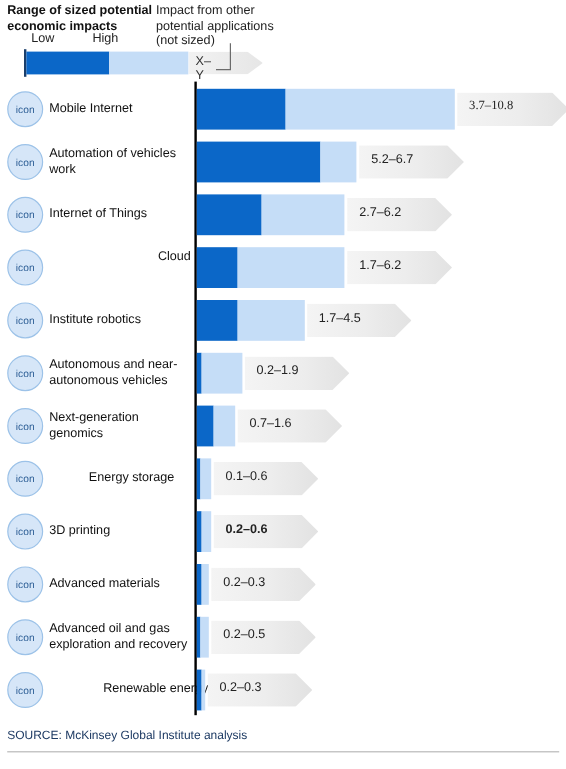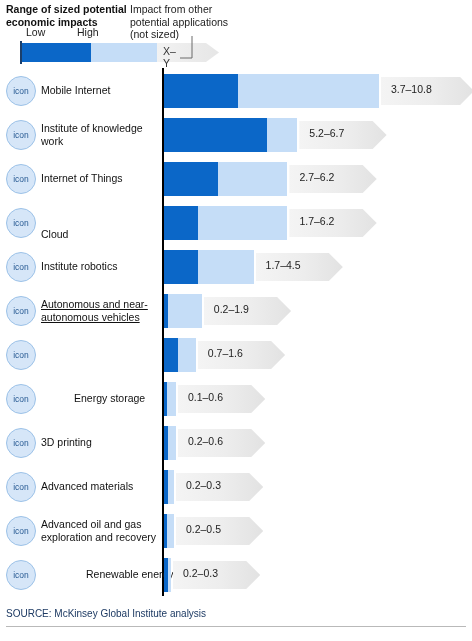--- a/index.html
+++ b/index.html
@@ -98,28 +98,28 @@
   <div id="rows">
       <div class="row" style="top: 6px; height: 34px;">
         <div class="icon-badge" style="top: 2px;">
           <span>icon</span>
         </div>
         <div class="row-label" style="top: 10px;">Mobile Internet</div>
         <div class="bar-wrap" style="top: 0px;">
           <div class="seg-dark" style="width: 73.63px;"></div>
           <div class="seg-light" style="left: 73.63px; width: 141.29px;"></div>
           <div class="arrow" style="left: 216.92px; width: 93.2px; clip-path: polygon(0px 0px, 79.2px 0px, 93.2px 50%, 79.2px 100%, 0px 100%);"></div>
-          <div class="arrow-label" style="left: 226.92px;">3.7–10.8</div>
+          <div class="arrow-label" style="left: 226.92px; font-family: Liberation Serif, serif;">3.7–10.8</div>
         </div>
       </div>
       <div class="row" style="top: 50px; height: 34px;">
         <div class="icon-badge" style="top: 2px;">
           <span>icon</span>
         </div>
-        <div class="row-label" style="top: 4px;">Institute of knowledge work</div>
+        <div class="row-label" style="top: 4px;">Automation of vehicles work</div>
         <div class="bar-wrap" style="top: 0px;">
           <div class="seg-dark" style="width: 103.48px;"></div>
           <div class="seg-light" style="left: 103.48px; width: 29.85px;"></div>
           <div class="arrow" style="left: 135.33px; width: 87.3px; clip-path: polygon(0px 0px, 73.3px 0px, 87.3px 50%, 73.3px 100%, 0px 100%);"></div>
           <div class="arrow-label" style="left: 145.33px;">5.2–6.7</div>
         </div>
       </div>
       <div class="row" style="top: 94px; height: 34px;">
         <div class="icon-badge" style="top: 2px;">
           <span>icon</span>
@@ -129,21 +129,21 @@
           <div class="seg-dark" style="width: 53.73px;"></div>
           <div class="seg-light" style="left: 53.73px; width: 69.65px;"></div>
           <div class="arrow" style="left: 125.38px; width: 87.3px; clip-path: polygon(0px 0px, 73.3px 0px, 87.3px 50%, 73.3px 100%, 0px 100%);"></div>
           <div class="arrow-label" style="left: 135.38px;">2.7–6.2</div>
         </div>
       </div>
       <div class="row" style="top: 138px; height: 34px;">
         <div class="icon-badge" style="top: 2px;">
           <span>icon</span>
         </div>
-        <div class="row-label" style="top: 22px;">Cloud</div>
+        <div class="row-label" style="top: 2px; text-align: right;">Cloud</div>
         <div class="bar-wrap" style="top: 0px;">
           <div class="seg-dark" style="width: 33.83px;"></div>
           <div class="seg-light" style="left: 33.83px; width: 89.55px;"></div>
           <div class="arrow" style="left: 125.38px; width: 87.3px; clip-path: polygon(0px 0px, 73.3px 0px, 87.3px 50%, 73.3px 100%, 0px 100%);"></div>
           <div class="arrow-label" style="left: 135.38px;">1.7–6.2</div>
         </div>
       </div>
       <div class="row" style="top: 182px; height: 34px;">
         <div class="icon-badge" style="top: 2px;">
           <span>icon</span>
@@ -153,32 +153,33 @@
           <div class="seg-dark" style="width: 33.83px;"></div>
           <div class="seg-light" style="left: 33.83px; width: 55.72px;"></div>
           <div class="arrow" style="left: 91.55px; width: 87.3px; clip-path: polygon(0px 0px, 73.3px 0px, 87.3px 50%, 73.3px 100%, 0px 100%);"></div>
           <div class="arrow-label" style="left: 101.55px;">1.7–4.5</div>
         </div>
       </div>
       <div class="row" style="top: 226px; height: 34px;">
         <div class="icon-badge" style="top: 2px;">
           <span>icon</span>
         </div>
-        <div class="row-label" style="top: 4px; text-decoration: underline;">Autonomous and near-autonomous vehicles</div>
+        <div class="row-label" style="top: 4px;">Autonomous and near-autonomous vehicles</div>
         <div class="bar-wrap" style="top: 0px;">
           <div class="seg-dark" style="width: 3.98px;"></div>
           <div class="seg-light" style="left: 3.98px; width: 33.83px;"></div>
           <div class="arrow" style="left: 39.81px; width: 87.3px; clip-path: polygon(0px 0px, 73.3px 0px, 87.3px 50%, 73.3px 100%, 0px 100%);"></div>
           <div class="arrow-label" style="left: 49.81px;">0.2–1.9</div>
         </div>
       </div>
       <div class="row" style="top: 270px; height: 34px;">
         <div class="icon-badge" style="top: 2px;">
           <span>icon</span>
         </div>
+        <div class="row-label" style="top: 4px;">Next-generation genomics</div>
         <div class="bar-wrap" style="top: 0px;">
           <div class="seg-dark" style="width: 13.93px;"></div>
           <div class="seg-light" style="left: 13.93px; width: 17.91px;"></div>
           <div class="arrow" style="left: 33.84px; width: 87.3px; clip-path: polygon(0px 0px, 73.3px 0px, 87.3px 50%, 73.3px 100%, 0px 100%);"></div>
           <div class="arrow-label" style="left: 43.84px;">0.7–1.6</div>
         </div>
       </div>
       <div class="row" style="top: 314px; height: 34px;">
         <div class="icon-badge" style="top: 2px;">
           <span>icon</span>
@@ -193,21 +194,21 @@
       </div>
       <div class="row" style="top: 358px; height: 34px;">
         <div class="icon-badge" style="top: 2px;">
           <span>icon</span>
         </div>
         <div class="row-label" style="top: 10px;">3D printing</div>
         <div class="bar-wrap" style="top: 0px;">
           <div class="seg-dark" style="width: 3.98px;"></div>
           <div class="seg-light" style="left: 3.98px; width: 7.96px;"></div>
           <div class="arrow" style="left: 13.94px; width: 87.3px; clip-path: polygon(0px 0px, 73.3px 0px, 87.3px 50%, 73.3px 100%, 0px 100%);"></div>
-          <div class="arrow-label" style="left: 23.94px;">0.2–0.6</div>
+          <div class="arrow-label" style="left: 23.94px; font-weight: bold;">0.2–0.6</div>
         </div>
       </div>
       <div class="row" style="top: 402px; height: 34px;">
         <div class="icon-badge" style="top: 2px;">
           <span>icon</span>
         </div>
         <div class="row-label" style="top: 10px;">Advanced materials</div>
         <div class="bar-wrap" style="top: 0px;">
           <div class="seg-dark" style="width: 3.98px;"></div>
           <div class="seg-light" style="left: 3.98px; width: 5.97px;"></div>

